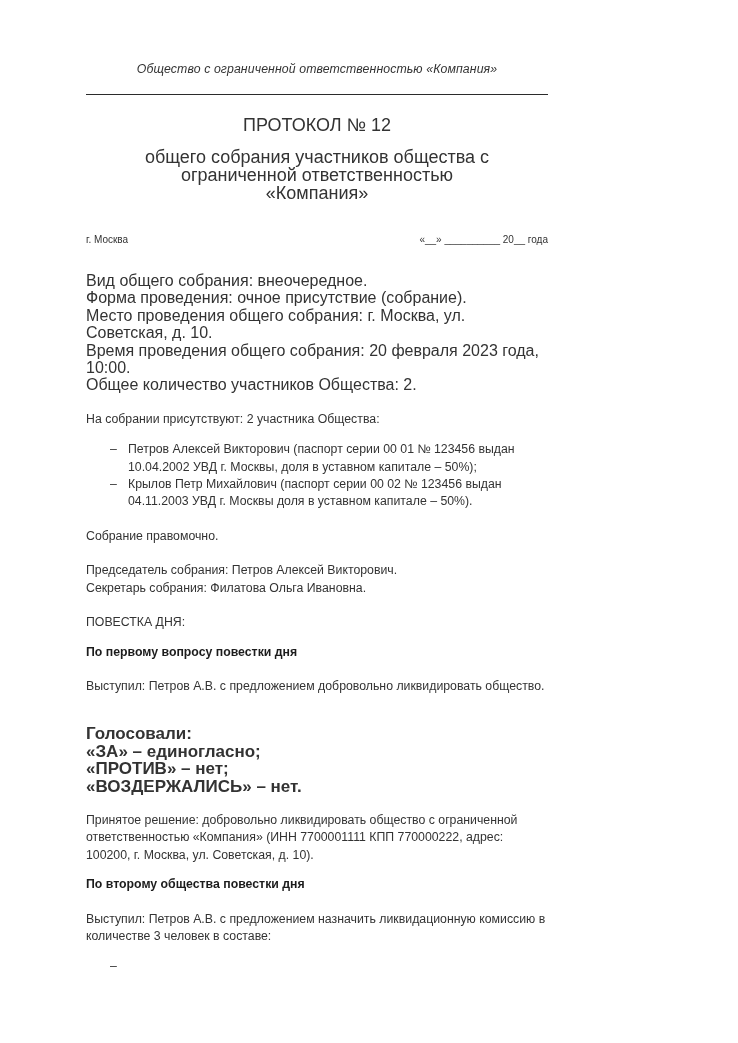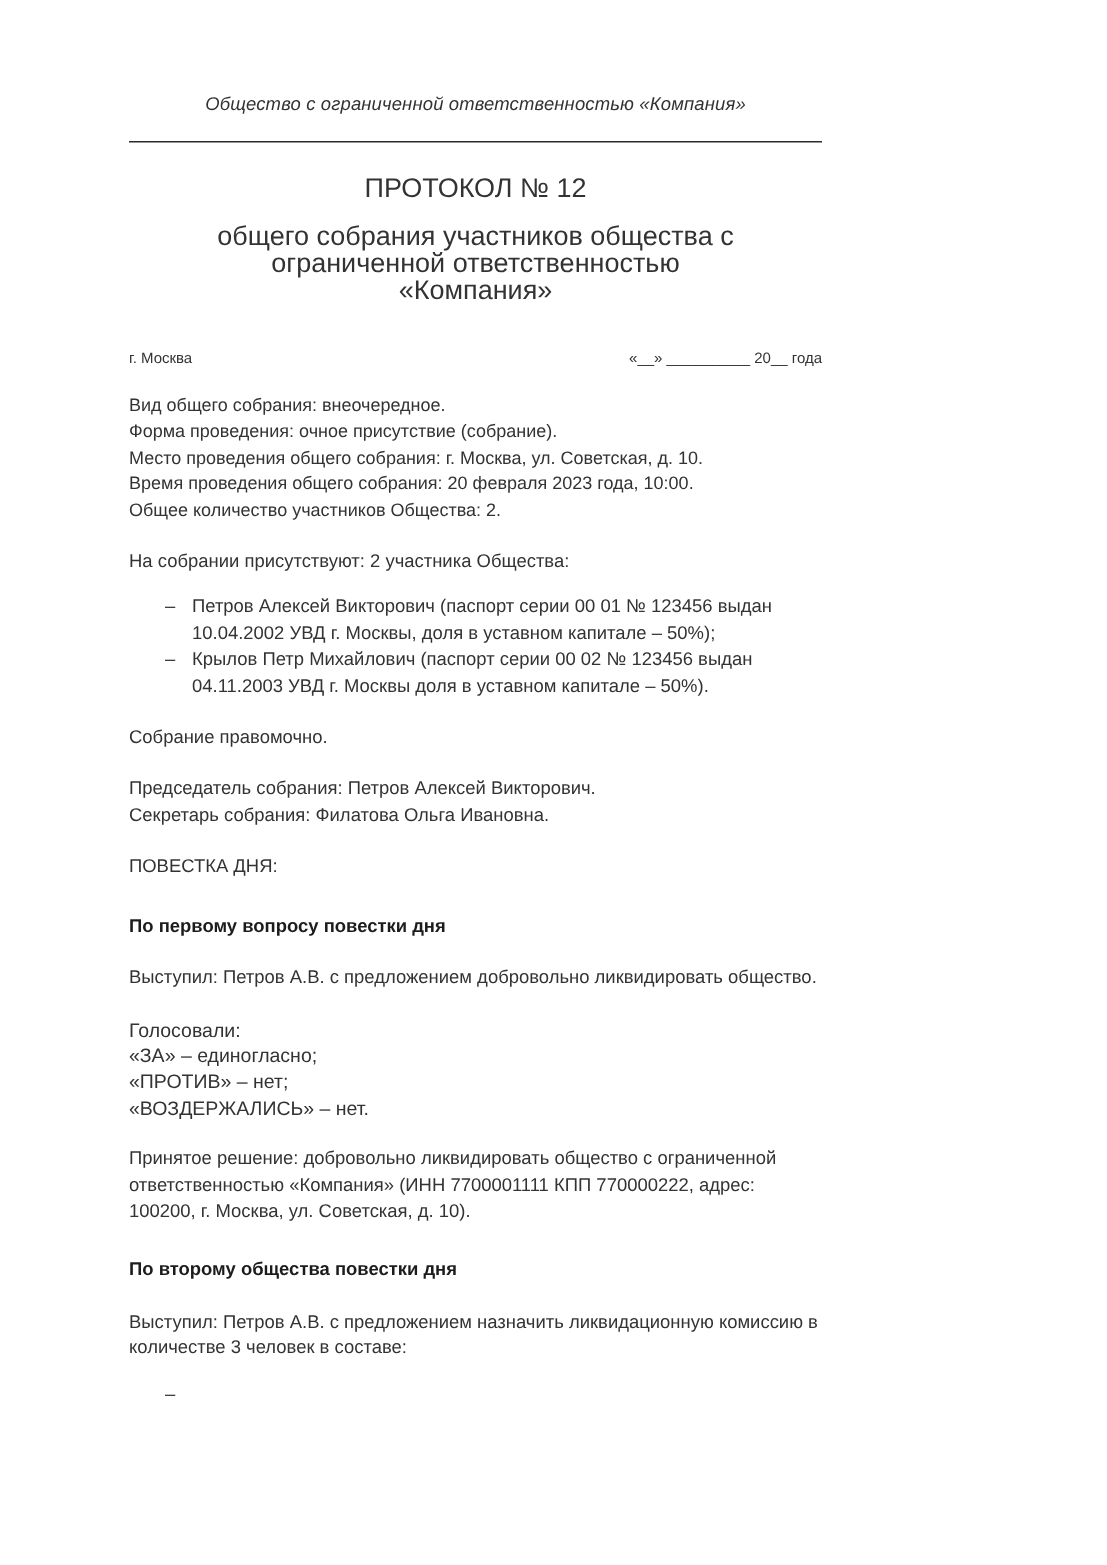--- a/index.html
+++ b/index.html
@@ -52,22 +52,22 @@
     margin-top: 32px;
     display: flex;
     justify-content: space-between;
     align-items: baseline;
     font-size: 10px;
   }
   .place-date .date {
     white-space: pre;
   }
   .meta-block {
-    margin-top: 17px;
-    font-size: 12px;
+    margin-top: 27px;
+    font-size: 16px;
     line-height: 17.4px;
   }
   .meta-line {
     display: block;
   }
   .para {
     font-size: 12.3px;
     line-height: 17.4px;
     margin-top: 17px;
   }
@@ -90,30 +90,31 @@
   }
   .numbered-block {
     margin-top: 17px;
     font-size: 12.3px;
     line-height: 17.4px;
   }
   .numbered-block span {
     display: block;
   }
   .section-heading {
-    margin-top: 22px;
+    margin-top: 12px;
     font-size: 12.3px;
     font-weight: bold;
     color: #1c1c1c;
     line-height: 17.4px;
   }
   .vote-block {
-    margin-top: 17px;
-    font-size: 13px;
+    margin-top: 30px;
+    font-size: 17px;
     line-height: 17.4px;
+    font-weight: bold;
   }
   .vote-block span {
     display: block;
   }
 </style>
 </head>
 <body>
 
 <div class="page">
 

